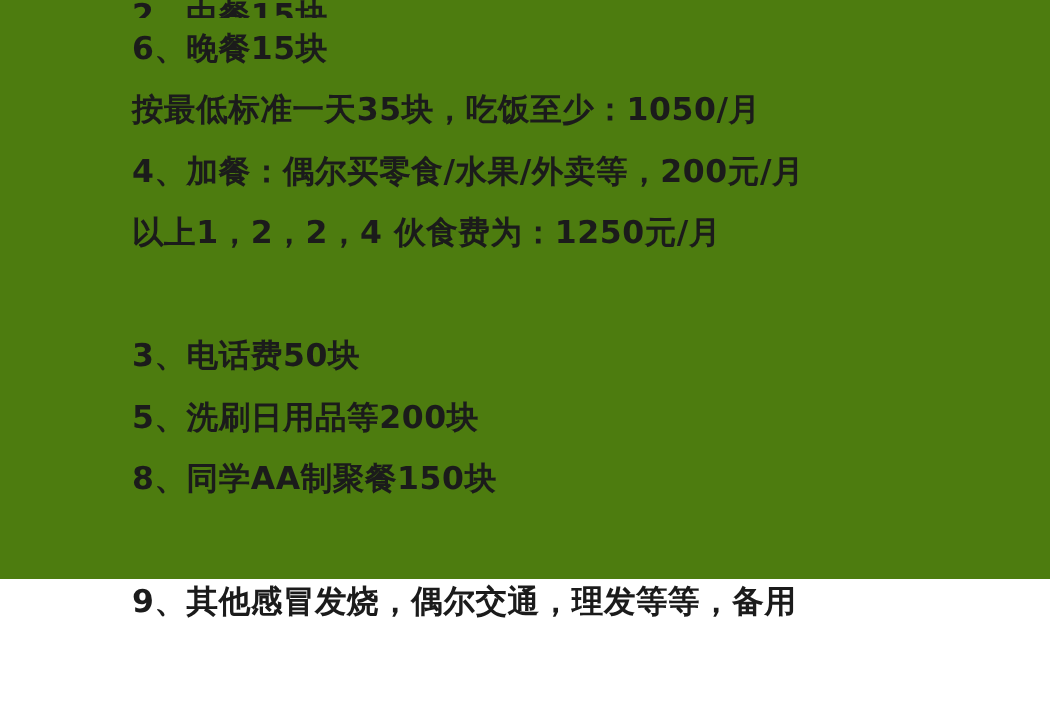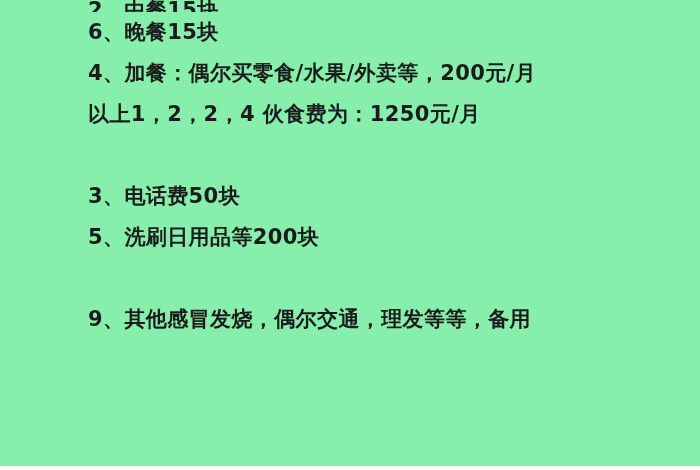--- a/index.html
+++ b/index.html
@@ -9,22 +9,22 @@
   body {
     width: 700px;
     height: 470px;
     background: #ffffff;
     font-family: "Liberation Sans", sans-serif;
     overflow: hidden;
   }
   .page {
     position: relative;
     width: 700px;
-    height: 466px;
-    background: #86efac;
+    height: 386px;
+    background: #4d7c0f;
     box-sizing: border-box;
     padding: 0 0 0 88px;
   }
   .doc-body {
     position: relative;
     top: -10px;
   }
   .line {
     font-size: 21px;
     line-height: 41px;
@@ -44,26 +44,28 @@
   }
 </style>
 </head>
 <body>
 
 <div class="page">
   <div class="doc-body">
 
     <div class="line clipped">2、中餐15块</div>
     <div class="line">6、晚餐15块</div>
+    <div class="line">按最低标准一天35块，吃饭至少：1050/月</div>
     <div class="line">4、加餐：偶尔买零食/水果/外卖等，200元/月</div>
     <div class="line">以上1，2，2，4 伙食费为：1250元/月</div>
 
     <div class="spacer"></div>
 
     <div class="line">3、电话费50块</div>
     <div class="line">5、洗刷日用品等200块</div>
+    <div class="line">8、同学AA制聚餐150块</div>
 
     <div class="spacer"></div>
 
     <div class="line">9、其他感冒发烧，偶尔交通，理发等等，备用</div>
 
   </div>
 </div>
 
 </body></html>

